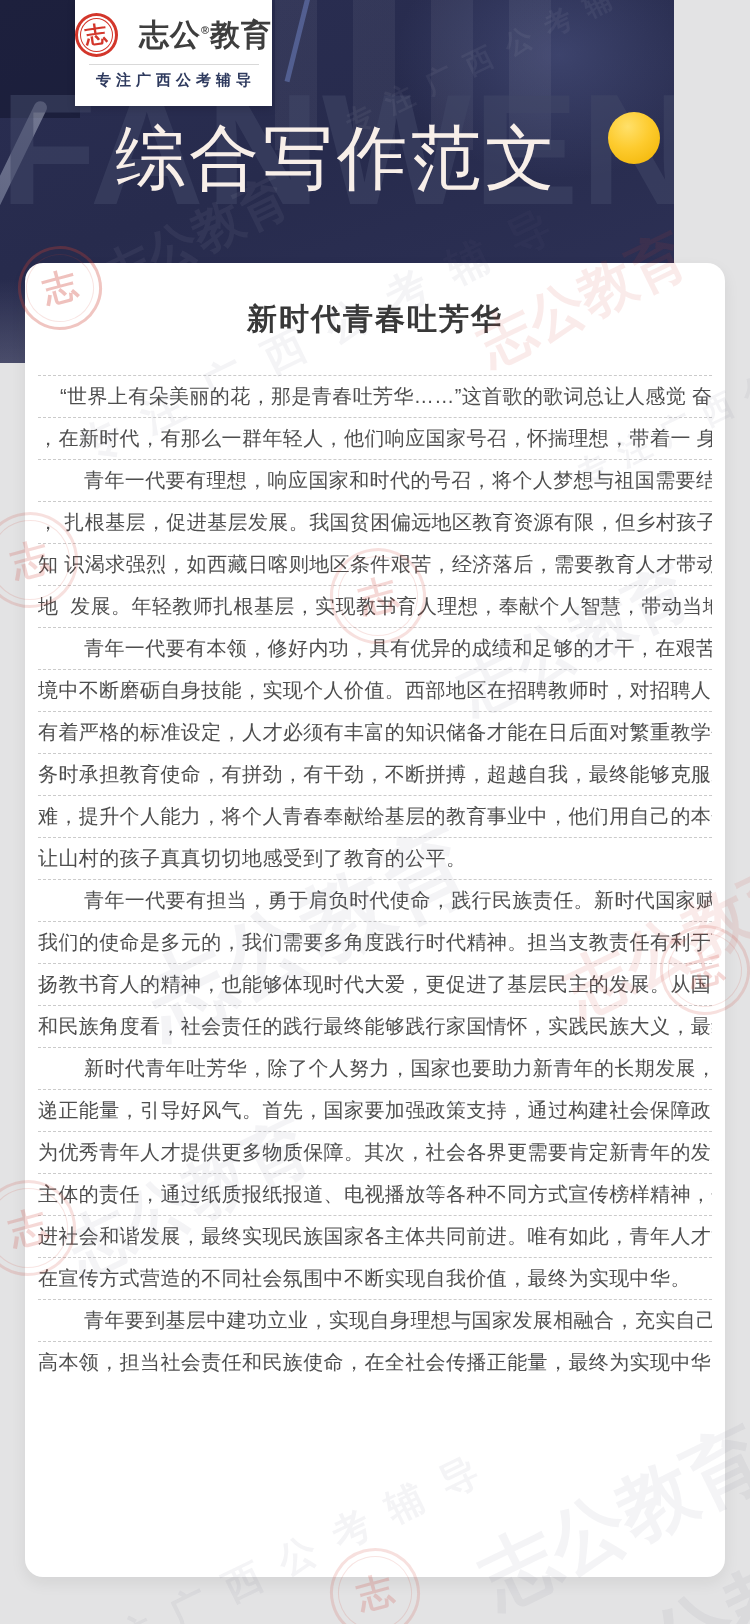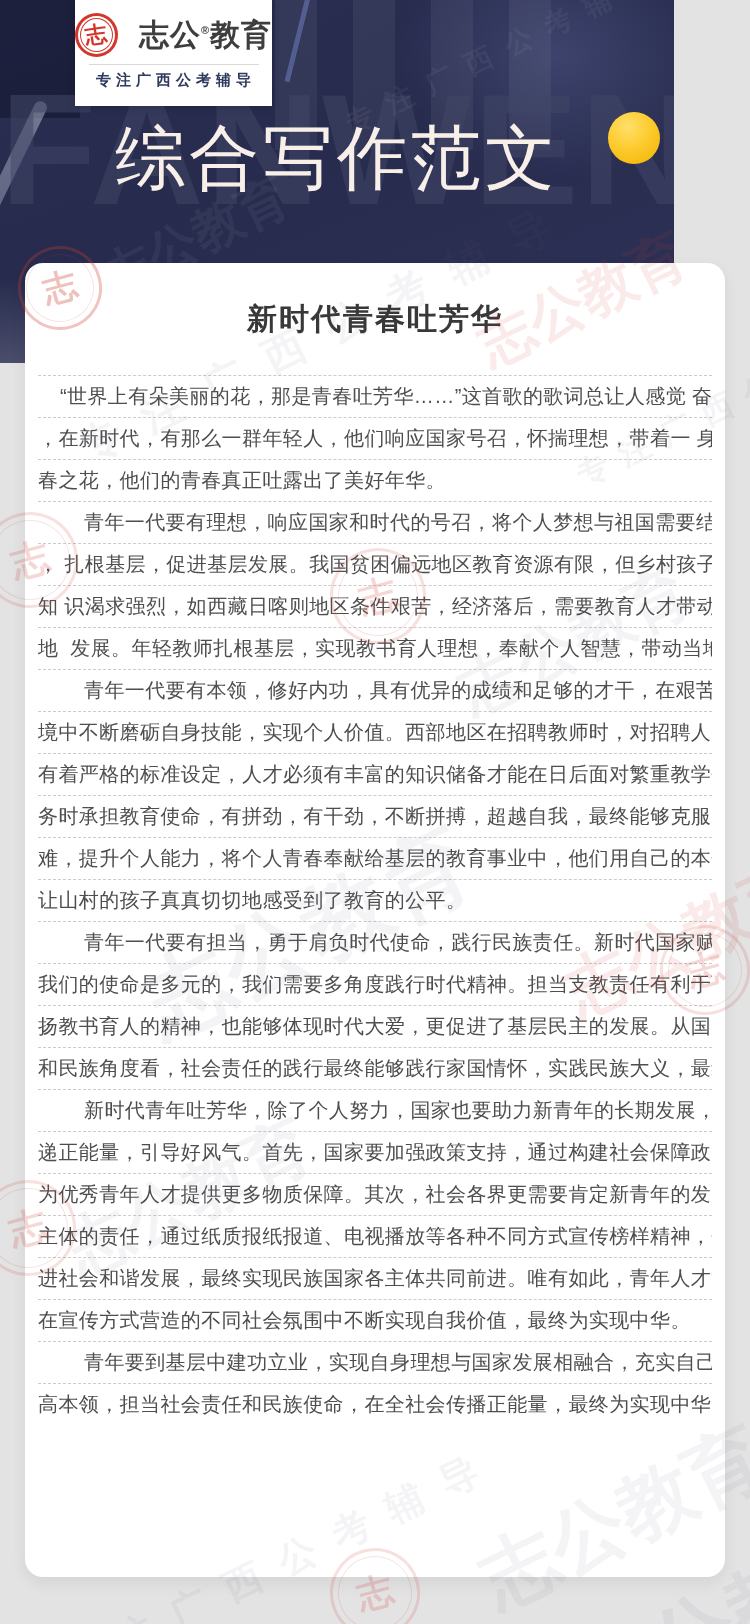--- a/index.html
+++ b/index.html
@@ -94,21 +94,20 @@
     </div>
     <div class="logo-divider"></div>
     <div class="logo-tagline">专注广西公考辅导</div>
   </div>
 
   <div class="card">
     <h2 class="essay-title">新时代青春吐芳华</h2>
     <div class="essay-body">
         <div class="line indent first">“世界上有朵美丽的花，那是青春吐芳华……”这首歌的歌词总让人感觉 奋进</div>
         <div class="line">，在新时代，有那么一群年轻人，他们响应国家号召，怀揣理想，带着一 身的</div>
-        <div class="line">春之花，他们的青春真正吐露出了美好年华。</div>
         <div class="line indent">青年一代要有理想，响应国家和时代的号召，将个人梦想与祖国需要结合</div>
         <div class="line">， 扎根基层，促进基层发展。我国贫困偏远地区教育资源有限，但乡村孩子对</div>
         <div class="line">知 识渴求强烈，如西藏日喀则地区条件艰苦，经济落后，需要教育人才带动当</div>
         <div class="line">地  发展。年轻教师扎根基层，实现教书育人理想，奉献个人智慧，带动当地事</div>
         <div class="line indent">青年一代要有本领，修好内功，具有优异的成绩和足够的才干，在艰苦环</div>
         <div class="line">境中不断磨砺自身技能，实现个人价值。西部地区在招聘教师时，对招聘人员</div>
         <div class="line">有着严格的标准设定，人才必须有丰富的知识储备才能在日后面对繁重教学任</div>
         <div class="line">务时承担教育使命，有拼劲，有干劲，不断拼搏，超越自我，最终能够克服艰</div>
         <div class="line">难，提升个人能力，将个人青春奉献给基层的教育事业中，他们用自己的本领</div>
         <div class="line">让山村的孩子真真切切地感受到了教育的公平。</div>

